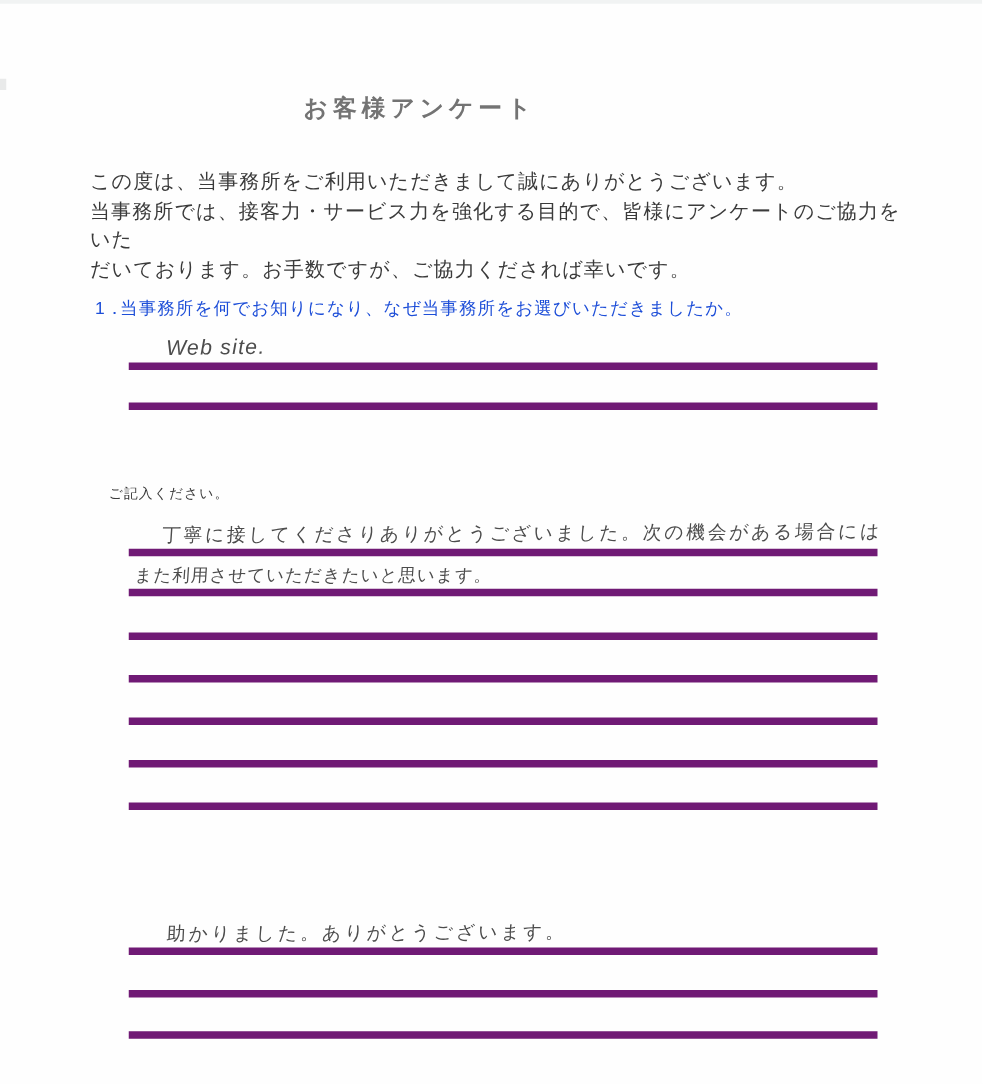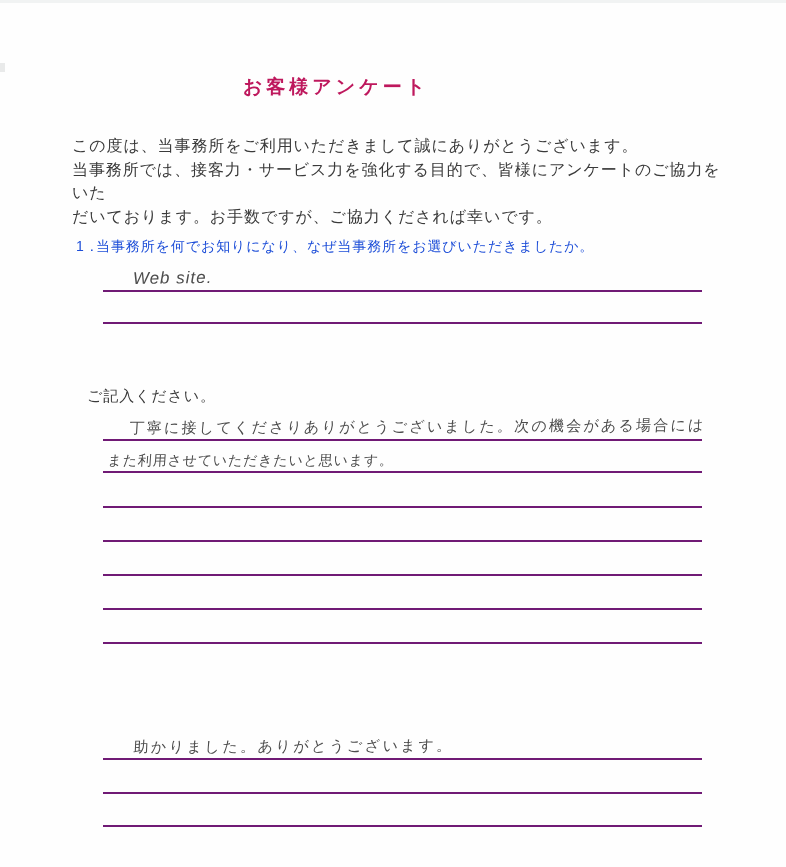--- a/index.html
+++ b/index.html
@@ -29,21 +29,21 @@
     background: #e9eaea;
   }
   .doc-title {
     position: absolute;
     top: 74px; left: 0;
     width: 672px;
     text-align: center;
     font-size: 19px;
     font-weight: 600;
     letter-spacing: 4px;
-    color: #be185d;
+    color: #737373;
   }
   .intro {
     position: absolute;
     top: 134px; left: 72px;
     width: 660px;
     font-size: 16px;
     letter-spacing: 0.9px;
     line-height: 23.5px;
     color: #3a3a3a;
   }
@@ -57,31 +57,31 @@
     white-space: nowrap;
   }
   .q-num {
     display: inline-block;
     width: 20px;
   }
   .q-cont {
     position: absolute;
     left: 87px;
     width: 650px;
-    font-size: 15px;
+    font-size: 11px;
     letter-spacing: 0.9px;
     color: #3a3a3a;
     white-space: nowrap;
   }
   .rule-line {
     position: absolute;
     left: 103px;
     width: 599px;
     height: 30px;
-    border-bottom: 2px solid #701a75;
+    border-bottom: 6px solid #701a75;
   }
   .hw {
     position: absolute;
     bottom: 1px;
     color: #4c4c4c;
     white-space: nowrap;
     transform-origin: left bottom;
   }
   .hw-q1 {
     left: 30px;

